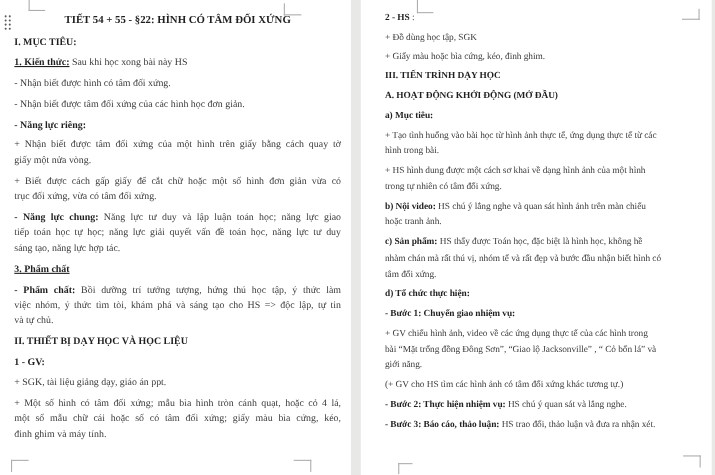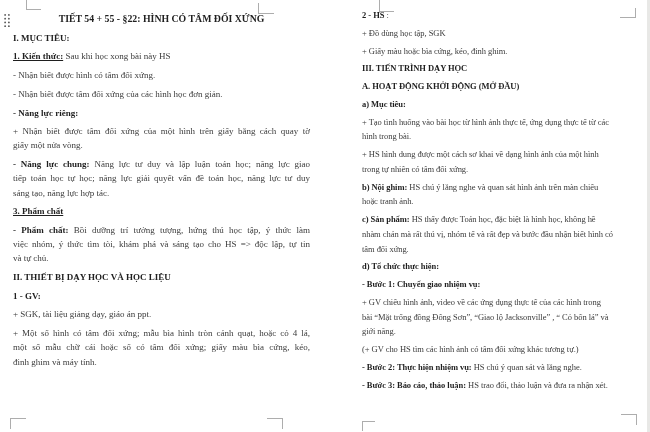--- a/index.html
+++ b/index.html
@@ -1,20 +1,20 @@
 <!DOCTYPE html>
 <html><head>
 <meta charset="utf-8">
 <style>
   html,body{margin:0;padding:0;background:#ffffff;}
   .canvas{position:relative;width:650px;height:432px;overflow:hidden;
           font-family:"Liberation Serif", serif;background:#ffffff;}
   .page{position:absolute;top:0;bottom:0;background:#ffffff;box-sizing:border-box;}
   .page-1{left:0;width:319px;padding:12px 9px 0 13px;font-size:9px;}
-  .page-2{left:316px;width:266px;padding:8px 10px 0 46px;font-size:8.5px;letter-spacing:-0.05px;}
+  .page-2{left:328px;width:266px;padding:8px 10px 0 22px;font-size:8.5px;letter-spacing:-0.05px;}
   .gutter{position:absolute;left:319px;top:0;width:11px;height:432px;}
   .right-edge{position:absolute;left:647px;top:0;width:3px;height:432px;}
   .para{margin:0 0 4.5px 0;color:#3b3b3b;}
   .page-2 .para{margin-bottom:3.1px;}
   .line{line-height:14.2px;white-space:nowrap;}
   .page-2 .line{line-height:14.7px;}
   .line.j{text-align:justify;text-align-last:justify;}
   .line.center{text-align:center;white-space:nowrap;}
   .seg.b{font-weight:bold;color:#1f1f1f;}
   .seg.u{text-decoration:underline;}
@@ -53,20 +53,22 @@
         <div class="line"><span class="seg">- Nhận biết được tâm đối xứng của các hình học đơn giản.</span></div>
       </div>
       <div class="para">
         <div class="line"><span class="seg b">- Năng lực riêng:</span></div>
       </div>
       <div class="para">
         <div class="line j"><span class="seg">+ Nhận biết được tâm đối xứng của một hình trên giấy bằng cách quay tờ</span></div>
         <div class="line"><span class="seg">giấy một nửa vòng.</span></div>
       </div>
       <div class="para">
+        <div class="line j"><span class="seg">+ Biết được cách gấp giấy để cắt chữ hoặc một số hình đơn giản vừa có</span></div>
+        <div class="line"><span class="seg">trục đối xứng, vừa có tâm đối xứng.</span></div>
       </div>
       <div class="para">
         <div class="line j"><span class="seg b">- Năng lực chung:</span><span class="seg"> Năng lực tư duy và lập luận toán học; năng lực giao</span></div>
         <div class="line j"><span class="seg">tiếp toán học tự học; năng lực giải quyết vấn đề toán học, năng lực tư duy</span></div>
         <div class="line"><span class="seg">sáng tạo, năng lực hợp tác.</span></div>
       </div>
       <div class="para">
         <div class="line"><span class="seg b u">3. Phẩm chất</span></div>
       </div>
       <div class="para">
@@ -111,21 +113,21 @@
       </div>
       <div class="para">
         <div class="line j"><span class="seg">+ Tạo tình huống vào bài học từ hình ảnh thực tế, ứng dụng thực tế từ các</span></div>
         <div class="line"><span class="seg">hình trong bài.</span></div>
       </div>
       <div class="para">
         <div class="line j"><span class="seg">+ HS hình dung được một cách sơ khai về dạng hình ảnh của một hình</span></div>
         <div class="line"><span class="seg">trong tự nhiên có tâm đối xứng.</span></div>
       </div>
       <div class="para">
-        <div class="line j"><span class="seg b">b) Nội ghim:</span><span class="seg"> HS chú ý lắng nghe và quan sát hình ảnh trên màn chiếu</span></div>
+        <div class="line j"><span class="seg b">b) Nội video:</span><span class="seg"> HS chú ý lắng nghe và quan sát hình ảnh trên màn chiếu</span></div>
         <div class="line"><span class="seg">hoặc tranh ảnh.</span></div>
       </div>
       <div class="para">
         <div class="line j"><span class="seg b">c) Sản phẩm:</span><span class="seg"> HS thấy được Toán học, đặc biệt là hình học, không hề</span></div>
         <div class="line j"><span class="seg">nhàm chán mà rất thú vị, nhóm tế và rất đẹp và bước đầu nhận biết hình có</span></div>
         <div class="line"><span class="seg">tâm đối xứng.</span></div>
       </div>
       <div class="para">
         <div class="line"><span class="seg b">d) Tổ chức thực hiện:</span></div>
       </div>

